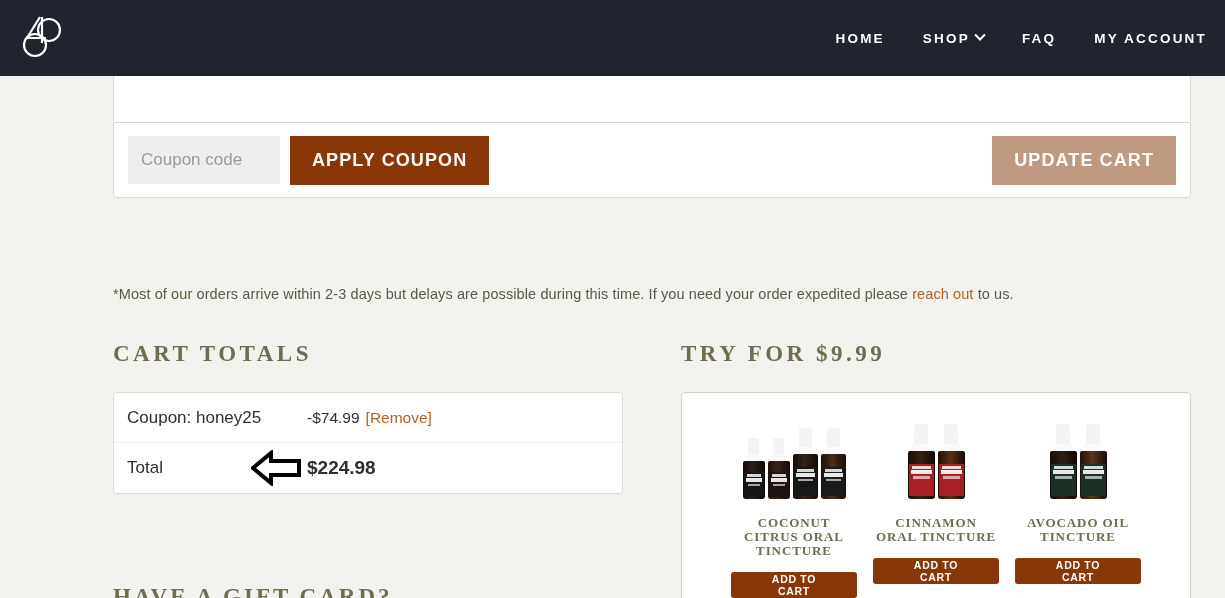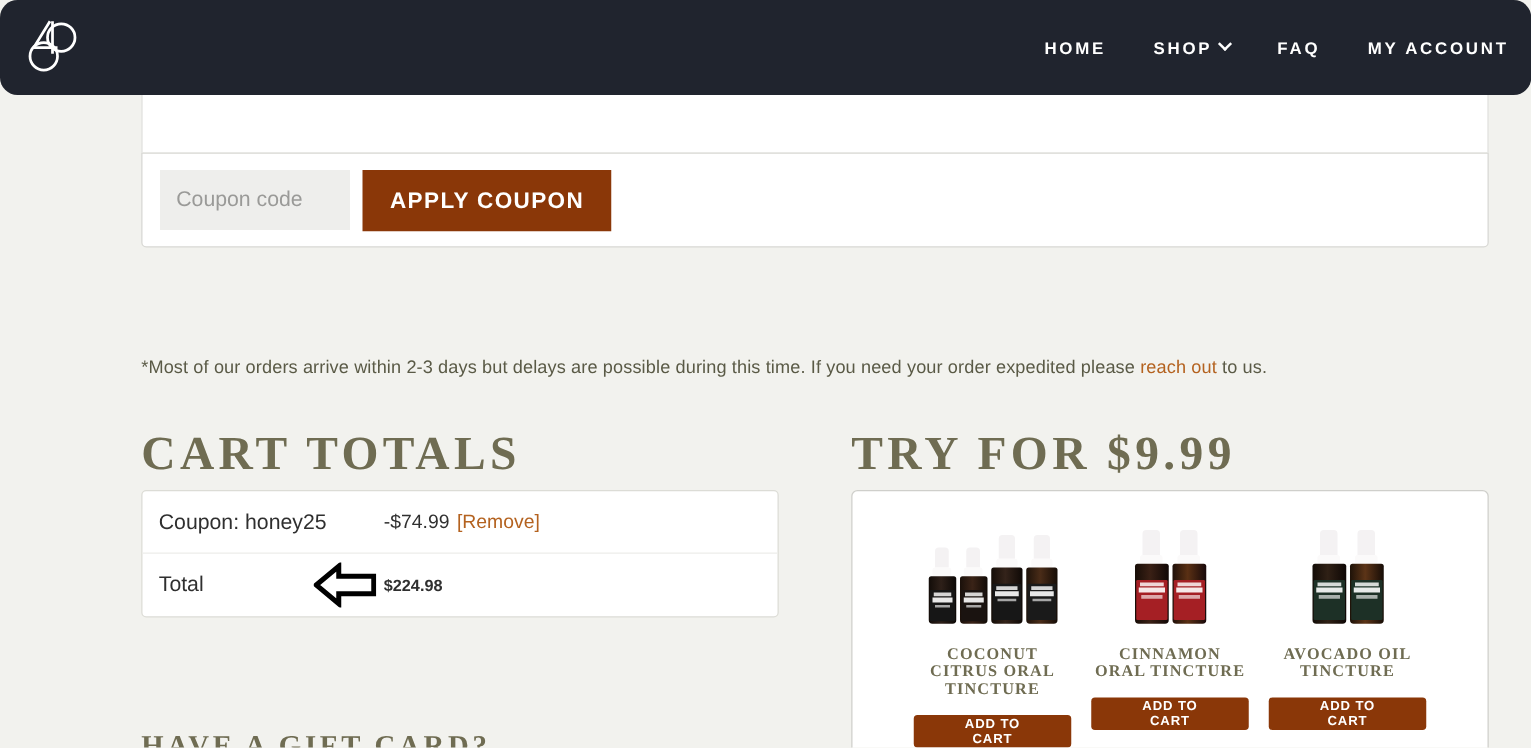--- a/index.html
+++ b/index.html
@@ -11,21 +11,20 @@
   }
 
   
   .site-header {
     position: relative;
     height: 76px;
     background: #20242e;
     display: flex;
     align-items: center;
     z-index: 40;
-    border-radius: 14px;
   }
   .logo {
     margin-left: 16px;
     width: 52px; height: 52px;
     position: relative;
   }
   .logo svg { display: block; }
   .main-nav {
     margin-left: auto;
     margin-right: 18px;
@@ -138,21 +137,21 @@
     color: #5a5a46;
     letter-spacing: 0.1px;
     white-space: nowrap;
   }
   .shipping-note a { color: #b4621f; text-decoration: none; cursor: pointer; text-align: center; }
 
   
   .section-title {
     position: absolute;
     font-family: "Liberation Serif", serif;
-    font-size: 38px;
+    font-size: 23px;
     letter-spacing: 3.5px;
     color: #6f6c52;
     text-transform: uppercase;
     white-space: nowrap;
   }
   #cart-totals-title { top: 265px; left: 113px; }
   #try-title        { top: 265px; left: 681px; }
   #giftcard-title   { top: 508px; left: 113px; font-size: 23px; letter-spacing: 3px; }
 
   
@@ -170,21 +169,21 @@
     align-items: center;
     height: 50px;
     padding: 0 13px;
     border-bottom: 1px solid #ededea;
     font-size: 17px;
     color: #2f2f2f;
   }
   .totals-row:last-child { border-bottom: none; }
   .totals-label { width: 180px; flex: none; }
   .totals-value { font-size: 15.5px; }
-  .totals-row.total .totals-value { font-weight: 700; font-size: 13px; }
+  .totals-row.total .totals-value { font-weight: 700; font-size: 19px; }
   .remove-link { color: #b4621f; margin-left: 6px; cursor: pointer; font-size: 15.5px; }
 
   
   .annot-arrow {
     position: absolute;
     top: 374px; left: 251px;
     width: 50px; height: 36px;
     z-index: 20;
     pointer-events: none;
   }
@@ -312,20 +311,21 @@
 
 <div class="page">
 
   <div class="cart-table-remnant">
     <div class="remnant-text">You just saved $74.99 on this purchase!</div>
   </div>
 
   <div class="coupon-row">
     <input class="coupon-input" type="text" placeholder="Coupon code" style="">
     <button class="btn-apply-coupon">Apply coupon</button>
+    <button class="btn-update-cart">Update cart</button>
   </div>
 
   <div class="shipping-note">
     <span>*Most of our orders arrive within 2-3 days but delays are possible during this time. If you need your order expedited please </span><a>reach out</a><span> to us.</span>
   </div>
 
   <h2 class="section-title" id="cart-totals-title">Cart totals</h2>
 
   <div class="totals-box">
     <div class="totals-row">

